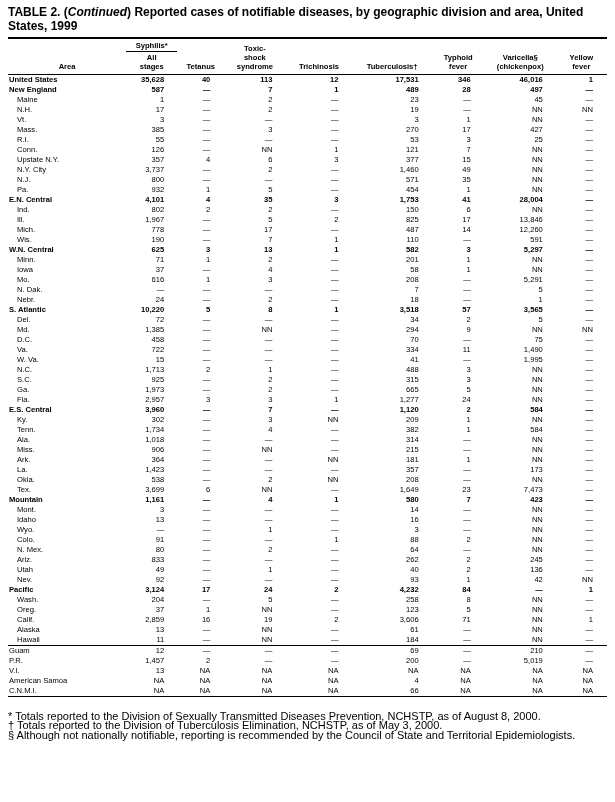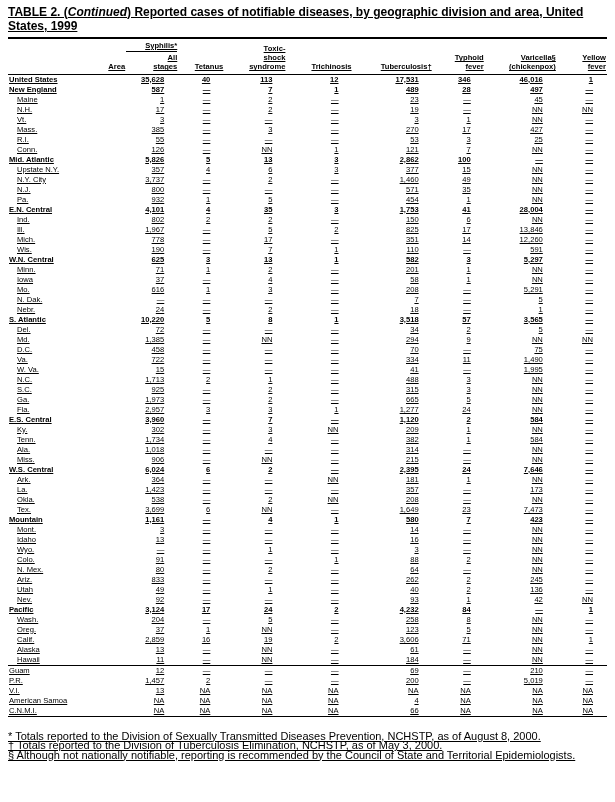--- a/index.html
+++ b/index.html
@@ -8,21 +8,20 @@
     background: #ffffff;
     color: #000000;
     font-family: "Liberation Sans", sans-serif;
   }
   .page {
     width: 615px;
     height: 802px;
     box-sizing: border-box;
     padding: 5px 8px 0 8px;
     overflow: hidden;
-    text-decoration: underline;
   }
   .title {
     font-size: 12px;
     font-weight: 700;
     line-height: 14px;
     margin-bottom: 4px;
     width: 599px;
   }
   .title .i { font-style: italic; }
 
@@ -31,24 +30,24 @@
     table-layout: fixed;
     width: 599px;
     border-top: 2px solid #000;
     border-bottom: 1px solid #000;
   }
   thead tr { border-bottom: 1px solid #000; }
   th {
     font-size: 7.6px;
     font-weight: 700;
     vertical-align: bottom;
-    text-align: right;
+    text-align: center;
     padding: 2px 1px 2px 0;
   }
-  th.left { text-align: right; padding-left: 1px; }
+  th.left { text-align: center; padding-left: 1px; }
   th div { line-height: 9.2px; white-space: nowrap; }
   th div.spanner-line {
     border-bottom: 1px solid #000;
     margin-bottom: 1px;
     padding-bottom: 1px;
   }
   tbody td {
     font-size: 7.6px;
     line-height: 10px;
     height: 10px;
@@ -209,31 +208,20 @@
           <td class="area indent">Conn.</td>
           <td class="val">126</td>
           <td class="val">—</td>
           <td class="val">NN</td>
           <td class="val">1</td>
           <td class="val">121</td>
           <td class="val">7</td>
           <td class="val">NN</td>
           <td class="val">—</td>
         </tr>
-        <tr class="bold">
-          <td class="area">Mid. Atlantic</td>
-          <td class="val">5,826</td>
-          <td class="val">5</td>
-          <td class="val">13</td>
-          <td class="val">3</td>
-          <td class="val">2,862</td>
-          <td class="val">100</td>
-          <td class="val">—</td>
-          <td class="val">—</td>
-        </tr>
         <tr>
           <td class="area indent">Upstate N.Y.</td>
           <td class="val">357</td>
           <td class="val">4</td>
           <td class="val">6</td>
           <td class="val">3</td>
           <td class="val">377</td>
           <td class="val">15</td>
           <td class="val">NN</td>
           <td class="val">—</td>
@@ -303,21 +291,21 @@
           <td class="val">17</td>
           <td class="val">13,846</td>
           <td class="val">—</td>
         </tr>
         <tr>
           <td class="area indent">Mich.</td>
           <td class="val">778</td>
           <td class="val">—</td>
           <td class="val">17</td>
           <td class="val">—</td>
-          <td class="val">351</td>
+          <td class="val">487</td>
           <td class="val">14</td>
           <td class="val">12,260</td>
           <td class="val">—</td>
         </tr>
         <tr>
           <td class="area indent">Wis.</td>
           <td class="val">190</td>
           <td class="val">—</td>
           <td class="val">7</td>
           <td class="val">1</td>
@@ -548,31 +536,20 @@
         </tr>
         <tr>
           <td class="area indent">Miss.</td>
           <td class="val">906</td>
           <td class="val">—</td>
           <td class="val">NN</td>
           <td class="val">—</td>
           <td class="val">215</td>
           <td class="val">—</td>
           <td class="val">NN</td>
-          <td class="val">—</td>
-        </tr>
-        <tr class="bold">
-          <td class="area">W.S. Central</td>
-          <td class="val">6,024</td>
-          <td class="val">6</td>
-          <td class="val">2</td>
-          <td class="val">—</td>
-          <td class="val">2,395</td>
-          <td class="val">24</td>
-          <td class="val">7,646</td>
           <td class="val">—</td>
         </tr>
         <tr>
           <td class="area indent">Ark.</td>
           <td class="val">364</td>
           <td class="val">—</td>
           <td class="val">—</td>
           <td class="val">NN</td>
           <td class="val">181</td>
           <td class="val">1</td>

